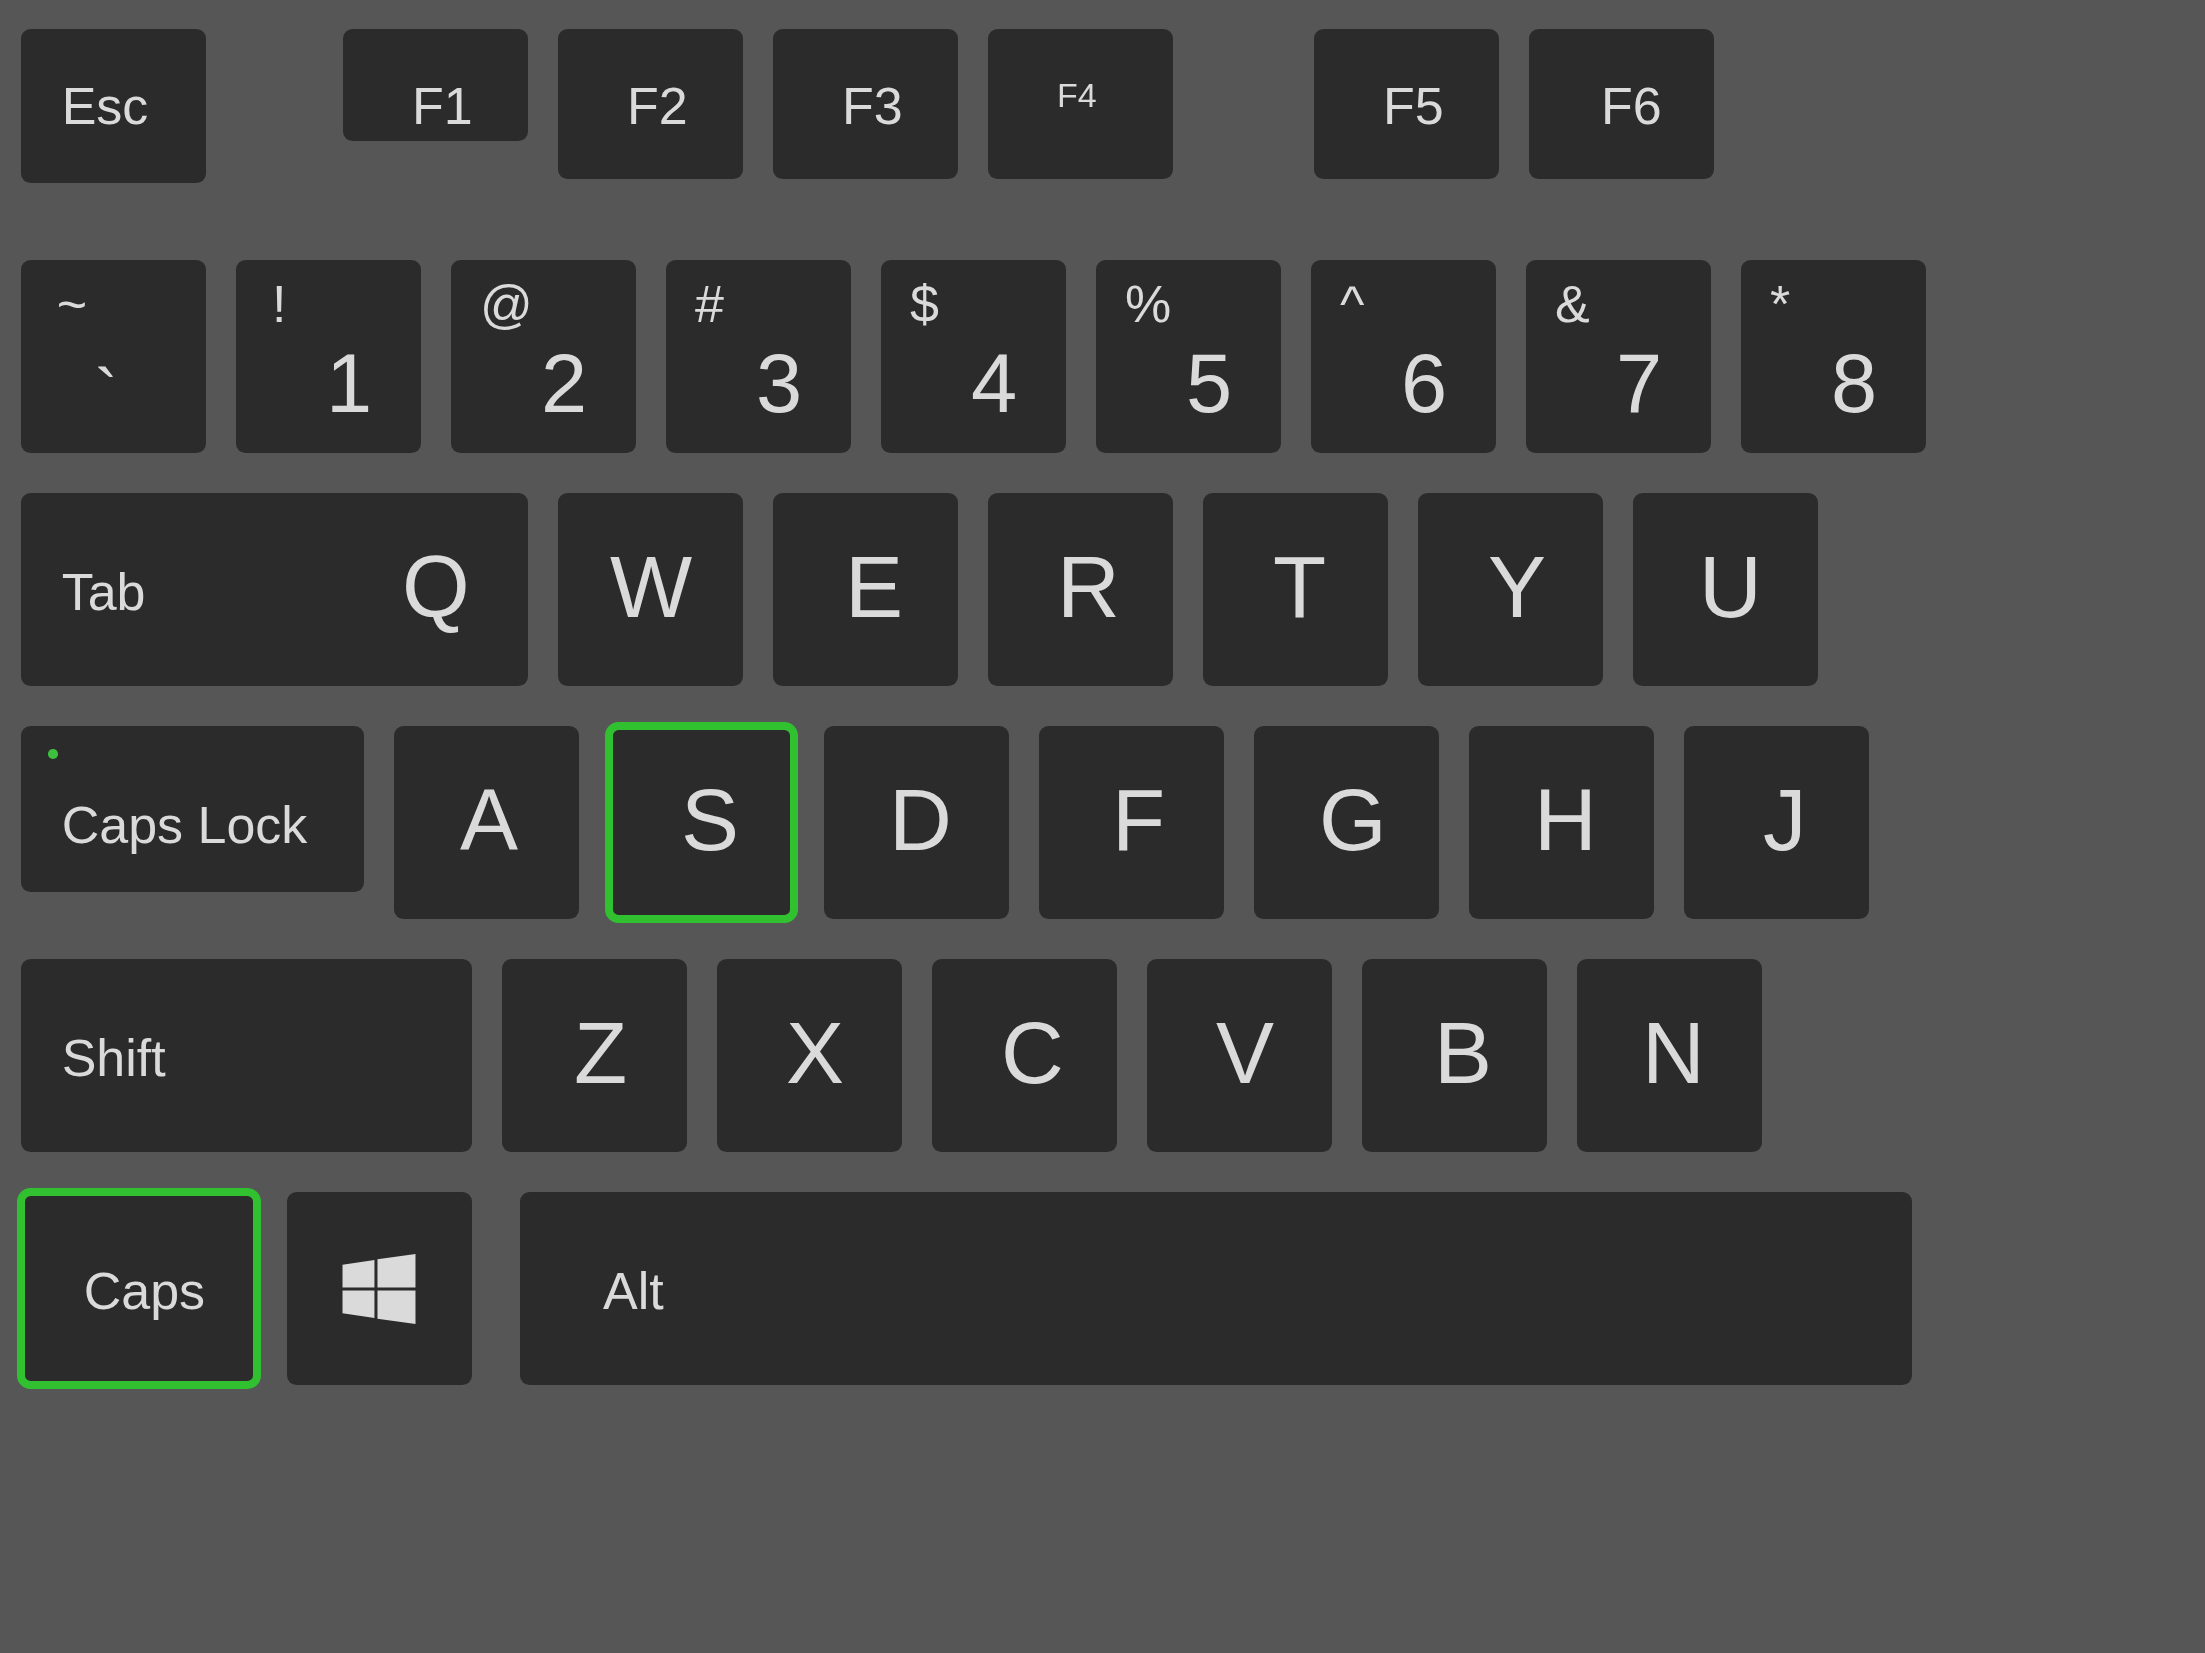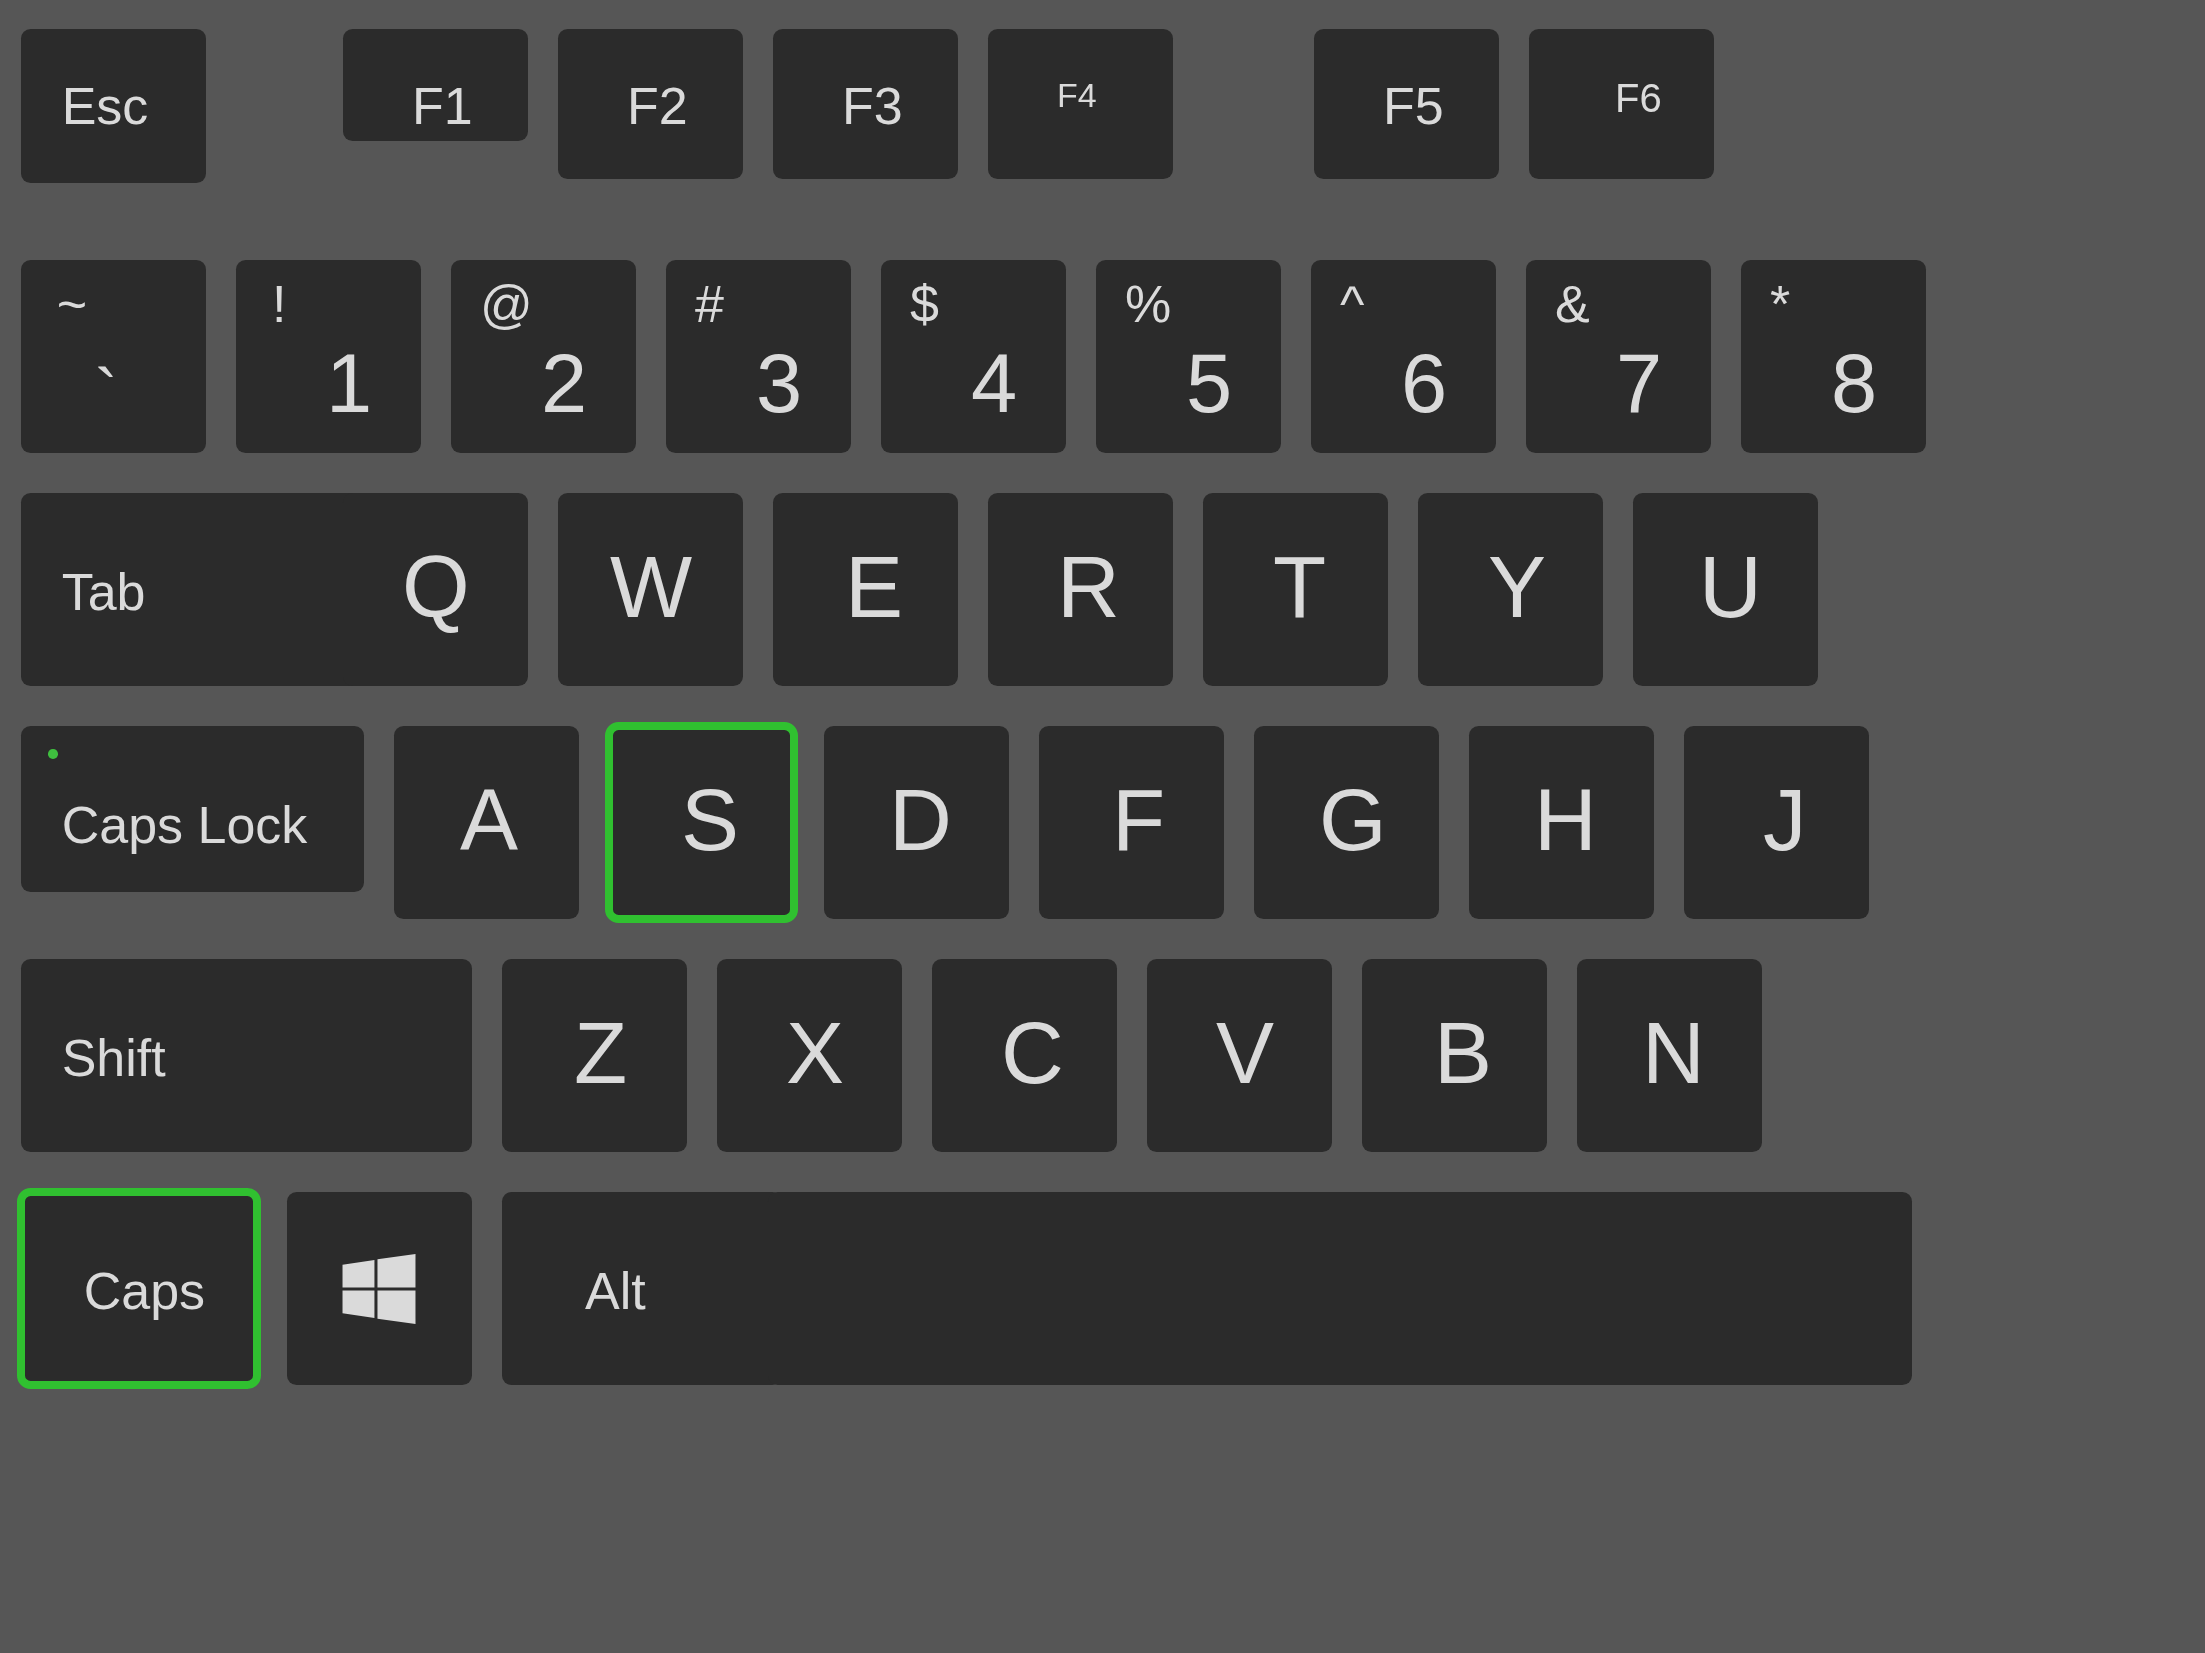--- a/index.html
+++ b/index.html
@@ -26,21 +26,21 @@
   <div class="key" style="left:773px;top:29px;width:185px;height:150px">
     <span class="lbl" style="left:69px;top:47px;font-size:52px">F3</span>
   </div>
   <div class="key" style="left:988px;top:29px;width:185px;height:150px">
     <span class="lbl" style="left:69px;top:47px;font-size:34px">F4</span>
   </div>
   <div class="key" style="left:1314px;top:29px;width:185px;height:150px">
     <span class="lbl" style="left:69px;top:47px;font-size:52px">F5</span>
   </div>
   <div class="key" style="left:1529px;top:29px;width:185px;height:150px">
-    <span class="lbl" style="left:86px;top:47px;font-size:40px">F6</span>
+    <span class="lbl" style="left:72px;top:47px;font-size:52px">F6</span>
   </div>
 
   <div class="key" style="left:20.7px;top:260px;width:185px;height:193px">
     <span class="lbl" style="left:36px;top:13.8px;font-size:52px">~</span>
     <span class="lbl" style="left:74px;top:94px;font-size:69px">`</span>
   </div>
   <div class="key" style="left:236px;top:260px;width:185px;height:193px">
     <span class="lbl" style="left:36px;top:13.8px;font-size:52px">!</span>
     <span class="lbl" style="left:90px;top:76px;font-size:83px">1</span>
   </div>
@@ -152,19 +152,19 @@
   <div class="key" style="left:287px;top:1192px;width:185px;height:193px">
     <span class="lbl" style="left:54px;top:59px">
       <svg width="76" height="76" viewBox="0 0 100 100" fill="#DADADA">
         <polygon points="2,18 44,12 44,48 2,48"></polygon>
         <polygon points="48,11 98,4 98,48 48,48"></polygon>
         <polygon points="2,52 44,52 44,88 2,82"></polygon>
         <polygon points="48,52 98,52 98,96 48,89"></polygon>
       </svg>
     </span>
   </div>
-  <div class="key" style="left:502px;top:1192px;width:280px;height:193px">
+  <div class="key" style="left:520px;top:1192px;width:280px;height:193px">
     <span class="lbl" style="left:83px;top:69px;font-size:52px">Alt</span>
   </div>
   <div class="key" style="left:768px;top:1192px;width:1144px;height:193px"></div>
 
 </div>
 
 
 </body></html>

